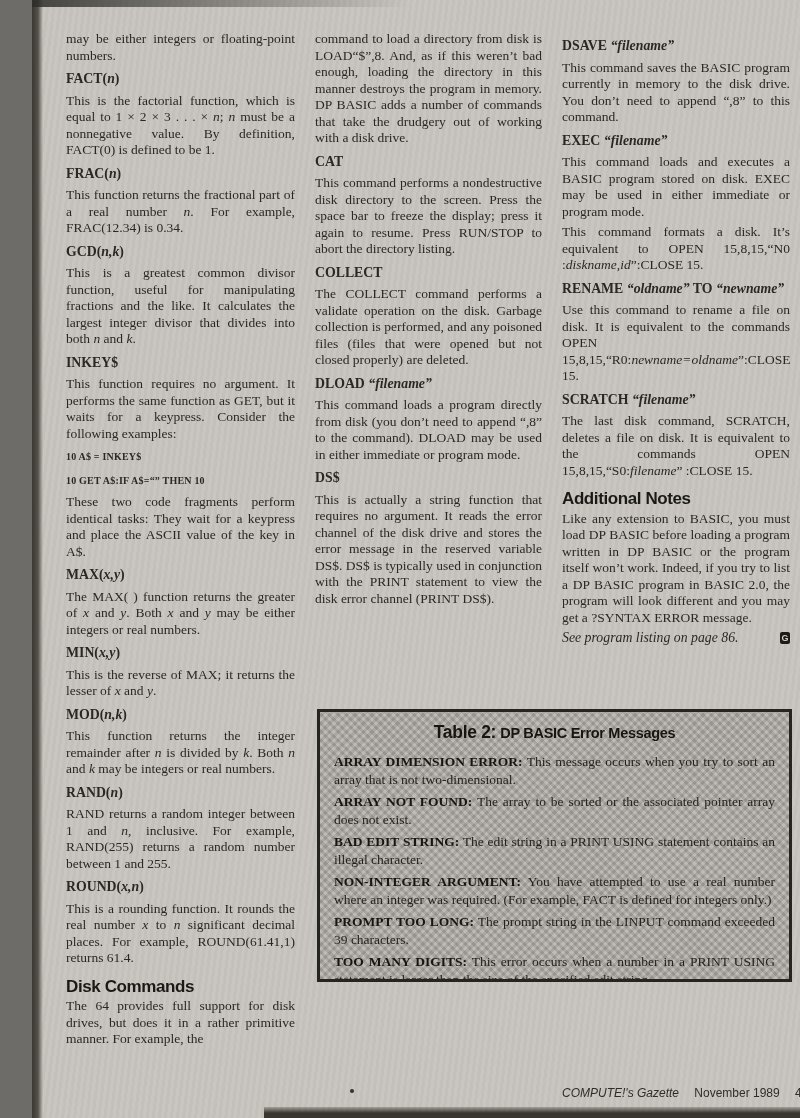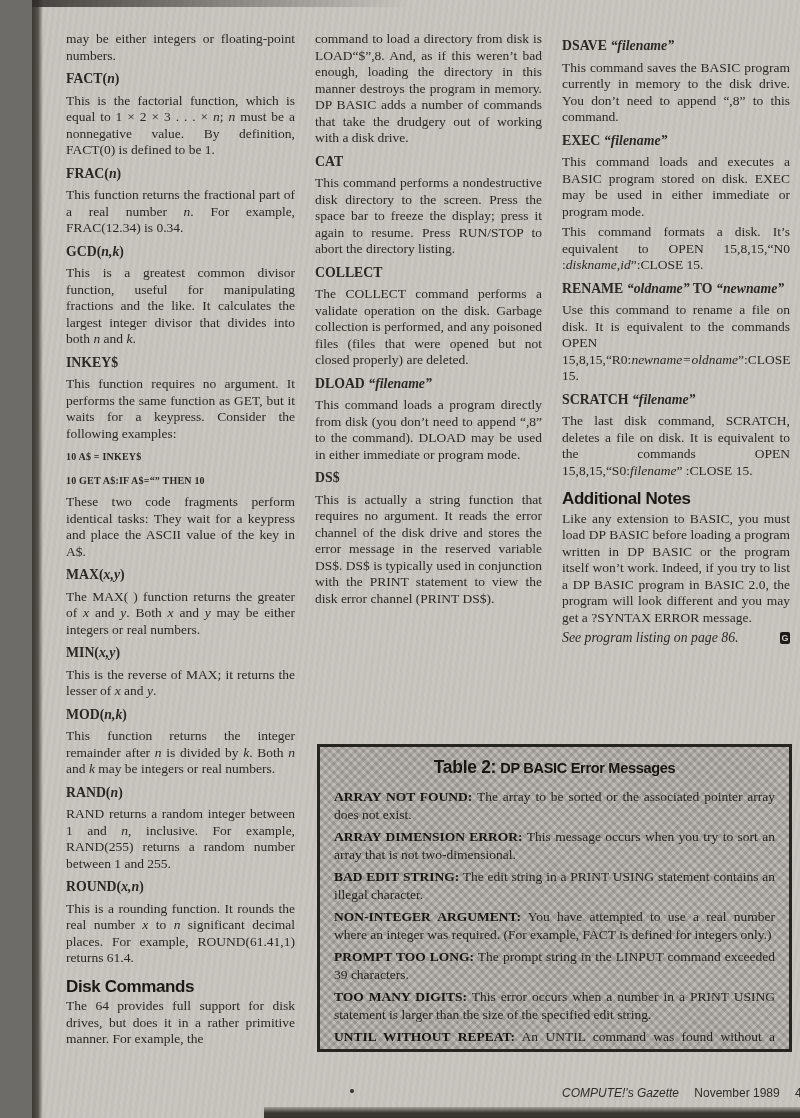--- a/index.html
+++ b/index.html
@@ -19,21 +19,21 @@
   .bp{margin:0 0 4px;}
   .ch{font-weight:bold;margin:7px 0 5px;text-align:left;font-size:13.8px;}
   .code{font-weight:bold;margin:7px 0 5px;text-align:left;font-size:10px;letter-spacing:0.2px;}
   .sh{font-family:"Liberation Sans",sans-serif;font-weight:bold;font-size:17px;
       margin:12px 0 3px;text-align:left;letter-spacing:-0.4px;color:#1b1915;}
   .sig{margin:2px 0 0;display:flex;justify-content:space-between;align-items:center;text-align:left;}
   .sig i{font-size:13.8px;}
   .endmark{display:inline-block;background:#1d1b18;color:#cfccc6;font-style:normal;
       font-family:"Liberation Sans",sans-serif;font-weight:bold;font-size:9px;line-height:12px;
       width:10px;text-align:center;border-radius:2px;}
-  .errtable{position:absolute;left:285px;top:744px;width:475px;height:308px;box-sizing:border-box;
+  .errtable{position:absolute;left:285px;top:709px;width:475px;height:273px;box-sizing:border-box;
       border:3px solid #26241f;background-color:#b6b3ad;padding:8px 14px 4px;overflow:hidden;
       background-image:repeating-linear-gradient(45deg, rgba(0,0,0,0.09) 0 3px, rgba(255,255,255,0.06) 3px 6px),
                        repeating-linear-gradient(-45deg, rgba(0,0,0,0.09) 0 3px, rgba(255,255,255,0.06) 3px 6px);}
   .ttl{text-align:center;font-family:"Liberation Sans",sans-serif;font-weight:bold;
       color:#17150f;margin:2px 0 10px;letter-spacing:-0.3px;}
   .ttl .t1{font-size:17.5px;}
   .ttl .t2{font-size:14.5px;}
   .te{font-size:13.5px;line-height:17.5px;margin:0 0 5px;text-align:justify;color:#25221d;}
   .te b{color:#17150f;}
   .footer{position:absolute;top:1086px;left:530px;width:228px;text-align:center;
@@ -103,22 +103,22 @@
         <span class="endmark">G</span>
       </p>
     </div>
 
   <div class="errtable">
     <p class="ttl">
       <span class="t1">Table 2:</span>
       <span class="t2">DP BASIC Error Messages</span>
     </p>
     <div id="table-entries">
+        <p class="te"><b>ARRAY DIMENSION ERROR:</b> This message occurs when you try to sort an array that is not two-dimensional.</p>
         <p class="te"><b>ARRAY NOT FOUND:</b> The array to be sorted or the associated pointer array does not exist.</p>
-        <p class="te"><b>ARRAY DIMENSION ERROR:</b> This message occurs when you try to sort an array that is not two-dimensional.</p>
         <p class="te"><b>BAD EDIT STRING:</b> The edit string in a PRINT USING statement contains an illegal character.</p>
         <p class="te"><b>NON-INTEGER ARGUMENT:</b> You have attempted to use a real number where an integer was required. (For example, FACT is defined for integers only.)</p>
         <p class="te"><b>PROMPT TOO LONG:</b> The prompt string in the LINPUT command exceeded 39 characters.</p>
         <p class="te"><b>TOO MANY DIGITS:</b> This error occurs when a number in a PRINT USING statement is larger than the size of the specified edit string.</p>
         <p class="te"><b>UNTIL WITHOUT REPEAT:</b> An UNTIL command was found without a matching REPEAT. (These two commands must come in pairs, as they define the start and end of a loop.)</p>
       </div>
   </div>
 
   <div class="dot"></div>
 

